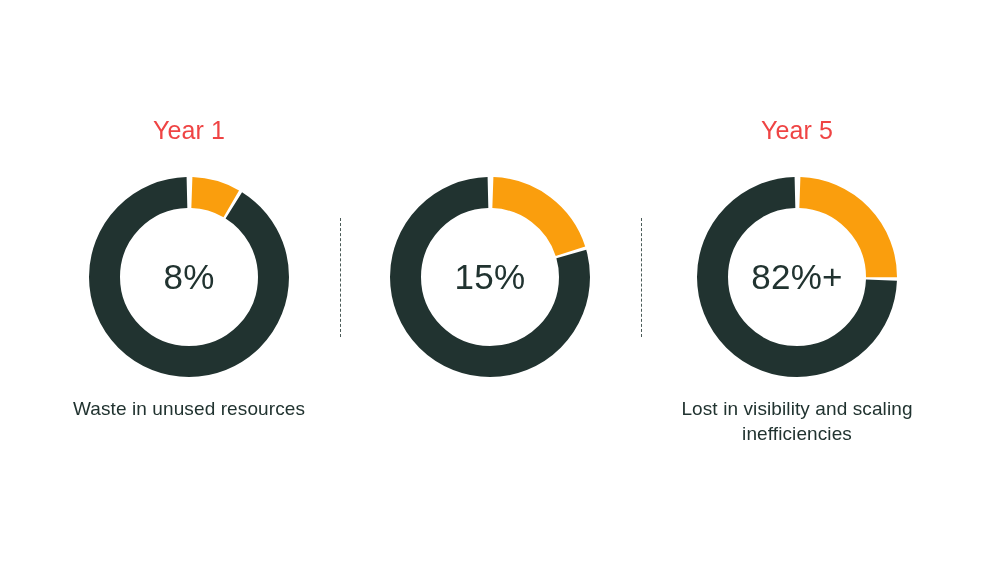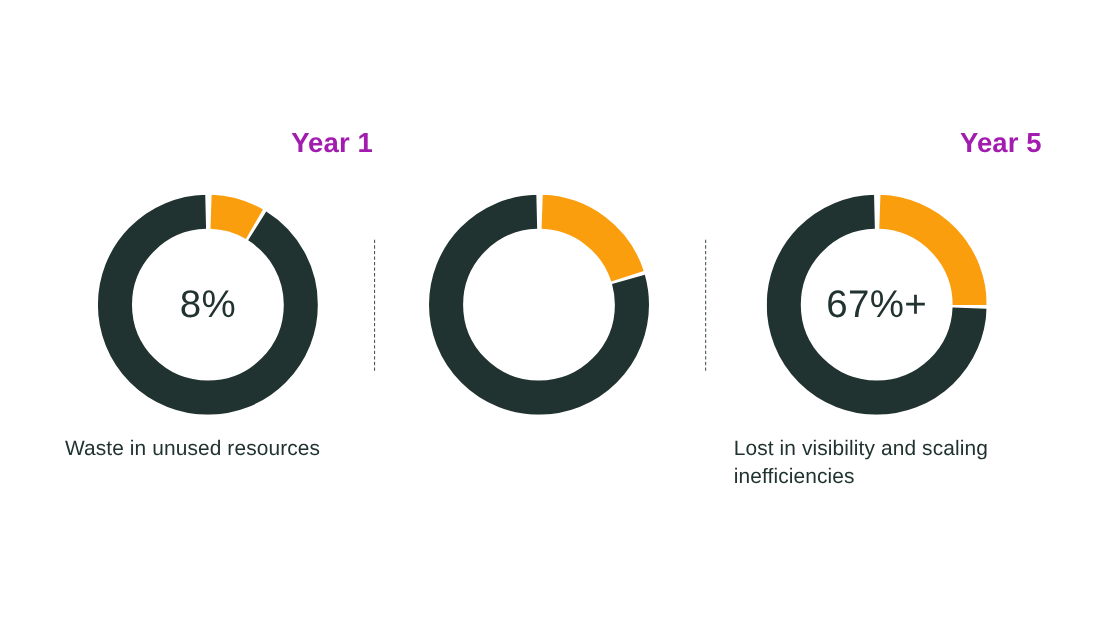--- a/index.html
+++ b/index.html
@@ -29,24 +29,24 @@
   }
   .panel-1 { left: 39px; }
   .panel-2 { left: 340px; }
   .panel-3 { left: 647px; }
 
   .panel-title {
     position: absolute;
     top: 117px;
     left: 0;
     width: 300px;
-    text-align: right;
+    text-align: center;
     font-size: 25px;
-    font-weight: bold;
-    color: #a21caf;
+    font-weight: normal;
+    color: #ef4444;
     letter-spacing: 0.1px;
     line-height: 1.1;
   }
 
   .donut-wrap {
     position: absolute;
     top: 177px;
     left: 50px;
     width: 200px;
     height: 200px;
@@ -71,21 +71,21 @@
     color: #213330;
     letter-spacing: 0.3px;
     pointer-events: none;
   }
 
   .panel-caption {
     position: absolute;
     top: 396px;
     left: 20px;
     width: 260px;
-    text-align: left;
+    text-align: center;
     font-size: 19px;
     font-weight: 400;
     color: #213330;
     line-height: 25px;
     letter-spacing: 0.1px;
   }
 
   
   .divider {
     position: absolute;
@@ -123,35 +123,38 @@
 
   <div class="panel panel-2">
 
     <div class="donut-wrap">
       <svg class="donut-svg" viewBox="0 0 200 200">
         <circle cx="100" cy="100" r="84.5" fill="none" stroke="#213330" stroke-width="31" stroke-dasharray="418.8441138935992 112.08504456307588" stroke-dashoffset="-109.13543812720542" transform="rotate(-90 100 100)"></circle>
         <circle cx="100" cy="100" r="84.5" fill="none" stroke="#fa9e0d" stroke-width="31" stroke-dasharray="103.23622525546459 427.69293320121045" stroke-dashoffset="-2.9496064358704173" transform="rotate(-90 100 100)"></circle>
       </svg>
     </div>
 
+    <div class="donut-center">
+      <span>15%</span>
+    </div>
 
   </div>
 
   <div class="panel panel-3">
     <div class="panel-title">Year 5</div>
 
     <div class="donut-wrap">
       <svg class="donut-svg" viewBox="0 0 200 200">
         <circle cx="100" cy="100" r="84.5" fill="none" stroke="#213330" stroke-width="31" stroke-dasharray="392.2976559707655 138.63150248590955" stroke-dashoffset="-135.68189605003917" transform="rotate(-90 100 100)"></circle>
         <circle cx="100" cy="100" r="84.5" fill="none" stroke="#fa9e0d" stroke-width="31" stroke-dasharray="129.78268317829836 401.14647527837667" stroke-dashoffset="-2.9496064358704173" transform="rotate(-90 100 100)"></circle>
       </svg>
     </div>
 
     <div class="donut-center">
-      <span>67%+</span>
+      <span>82%+</span>
     </div>
 
     <div class="panel-caption">Lost in visibility and scaling inefficiencies</div>
   </div>
 
   <div class="divider divider-1"></div>
   <div class="divider divider-2"></div>
 
 </div>
 

